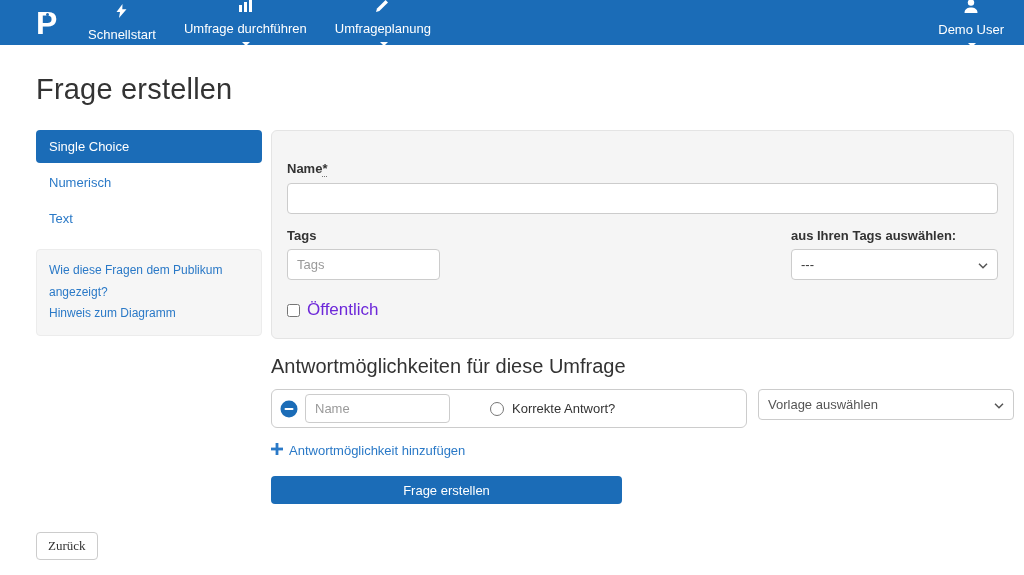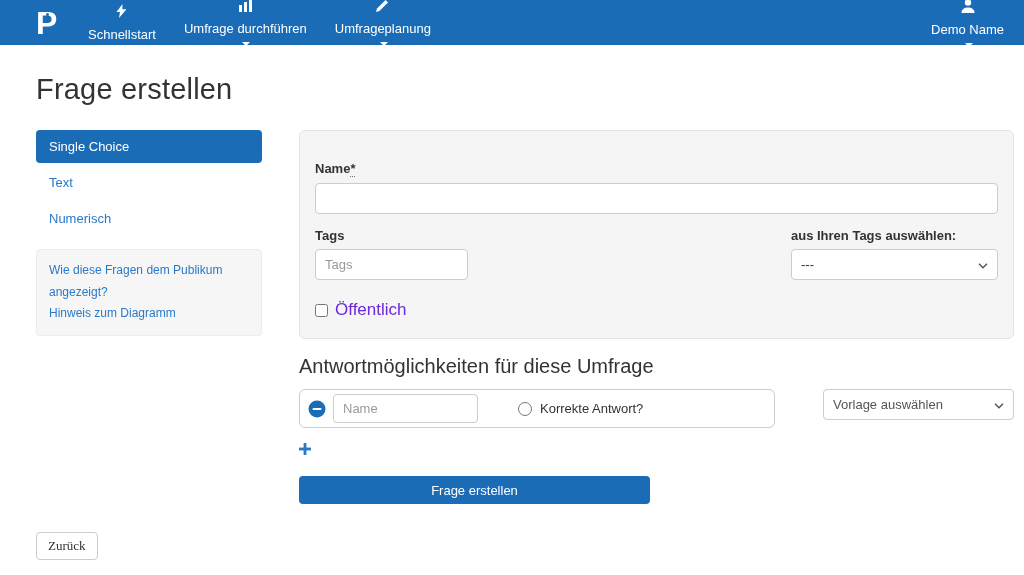--- a/index.html
+++ b/index.html
@@ -16,21 +16,21 @@
   .brand .dot { position: absolute; width: 3px; height: 3px; background: #1b6cb7; border-radius: 50%; left: 10px; }
   .brand .dot.d1 { top: 9px; } .brand .dot.d2 { top: 15px; }
   .nav-items { display: flex; align-items: center; gap: 28px; }
   .nav-item { display: flex; align-items: center; gap: 6px; font-size: 13px; color: #fff; cursor: pointer; white-space: nowrap; flex-direction: column; }
   .nav-right { margin-left: auto; }
   .caret { width: 0; height: 0; border-left: 4px solid transparent; border-right: 4px solid transparent; border-top: 4px solid #fff; margin-left: 2px; }
 
   
   .content { padding: 28px 10px 0 36px; }
   h1.page-title { font-size: 29px; font-weight: 500; color: #333; margin-bottom: 24px; letter-spacing: .2px; }
-  .layout { display: flex; gap: 37px; align-items: flex-start; }
+  .layout { display: flex; gap: 9px; align-items: flex-start; }
 
   
   .sidebar { width: 226px; flex: 0 0 226px; }
   .side-item { display: block; font-size: 13px; padding: 9px 13px; margin-bottom: 3px; color: #2a79c7; border-radius: 4px; cursor: pointer; }
   .side-item.active { background: #1b6cb7; color: #fff; }
   .help-box { margin-top: 14px; background: #f6f6f6; border: 1px solid #ececec; border-radius: 4px; padding: 10px 12px; }
   .help-box a { display: inline; font-size: 12px; color: #2a79c7; text-decoration: none; line-height: 1.8; cursor: pointer; }
 
   
   .main { flex: 1; min-width: 0; }
@@ -59,21 +59,21 @@
   .answers-row { display: flex; justify-content: space-between; align-items: flex-start; }
   .answer-box {
     width: 476px; height: 39px; border: 1px solid #ccc; border-radius: 6px; background: #fff;
     display: flex; align-items: center; padding-left: 8px;
   }
   .minus-btn { width: 18px; height: 18px; cursor: pointer; flex: 0 0 18px; display: flex; }
   .answer-name { width: 145px; height: 29px; margin-left: 7px; }
   .radio-group { display: flex; align-items: center; gap: 8px; margin-left: 40px; justify-content: flex-end; }
   .radio-group input { width: 14px; height: 14px; cursor: pointer; }
   .radio-label { font-size: 13px; color: #333; }
-  .template-select { width: 191px; margin-top: 0; color: #555; }
+  .template-select { width: 256px; margin-top: 0; color: #555; }
 
   .add-link { display: flex; align-items: center; gap: 6px; margin-top: 15px; font-size: 13px; color: #2a79c7; text-decoration: none; cursor: pointer; }
   .submit-btn {
     display: block; width: 351px; height: 28px; margin-top: 18px; background: #1b6cb7; color: #fff;
     border: none; border-radius: 4px; font-size: 13px; font-family: "Liberation Sans", sans-serif; cursor: pointer;
   }
   .back-btn {
     margin: 28px 0 0 36px; background: #fff; border: 1px solid #ccc; border-radius: 4px;
     padding: 5px 11px; font-size: 13px; color: #333; font-family: Liberation Serif, serif; cursor: pointer;
   }
@@ -121,36 +121,36 @@
     </div>
   </div>
   <div class="nav-items nav-right">
     <div class="nav-item">
       <span>
         <svg width="14" height="14" viewBox="0 0 14 14">
             <circle cx="7" cy="3.6" r="3.2" fill="#fff"></circle>
             <path d="M0.5 14 C0.5 9.6 4 8.4 7 8.4 C10 8.4 13.5 9.6 13.5 14 Z" fill="#fff"></path>
           </svg>
       </span>
-      <span>Demo Name</span>
+      <span>Demo User</span>
       <span class="caret"></span>
     </div>
   </div>
 </div>
 
 
 <div class="content">
   <h1 class="page-title">Frage erstellen</h1>
 
   <div class="layout">
 
     <div class="sidebar">
       <div class="side-item active">Single Choice</div>
+      <div class="side-item">Numerisch</div>
       <div class="side-item">Text</div>
-      <div class="side-item">Numerisch</div>
 
       <div class="help-box">
         <a>Wie diese Fragen dem Publikum angezeigt?</a><br>
         <a>Hinweis zum Diagramm</a>
       </div>
     </div>
 
     <div class="main">
       <div class="panel">
         <div>
@@ -209,20 +209,21 @@
         </div>
       </div>
 
       <a class="add-link">
         <span>
           <svg width="12" height="12" viewBox="0 0 12 12">
               <rect x="4.6" y="0" width="2.8" height="12" fill="#2a79c7"></rect>
               <rect x="0" y="4.6" width="12" height="2.8" fill="#2a79c7"></rect>
             </svg>
         </span>
+        <span>Antwortmöglichkeit hinzufügen</span>
       </a>
 
       <button class="submit-btn">Frage erstellen</button>
     </div>
   </div>
 </div>
 
 <button class="back-btn">Zurück</button>
 
 

